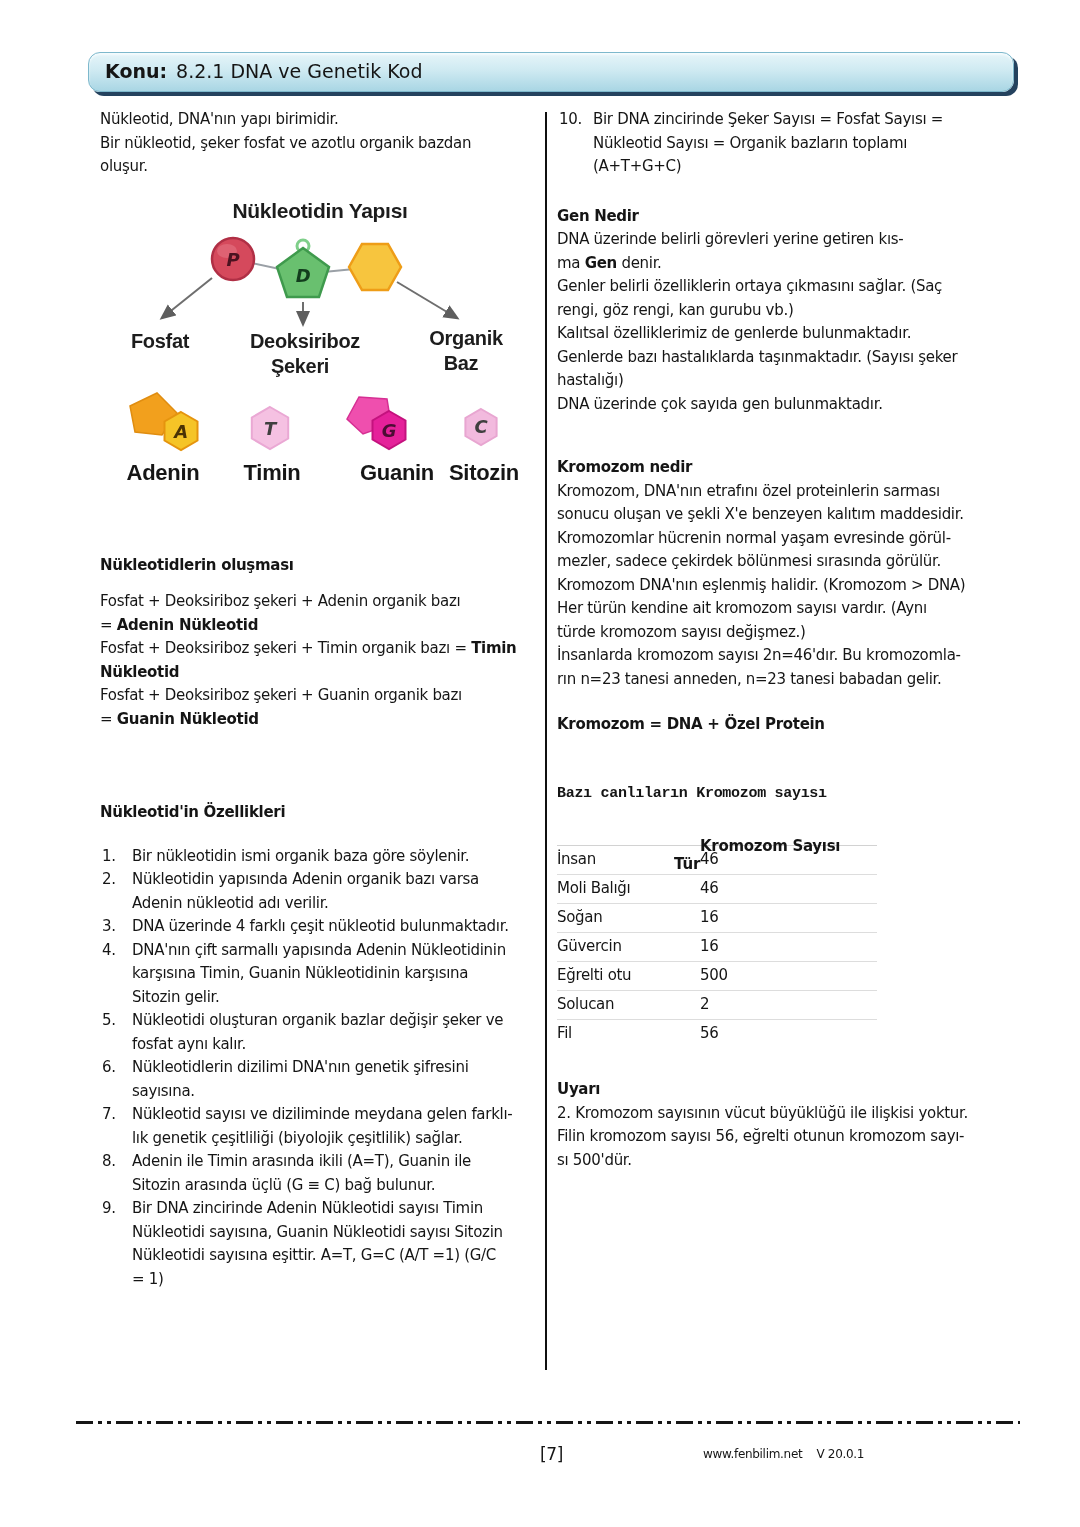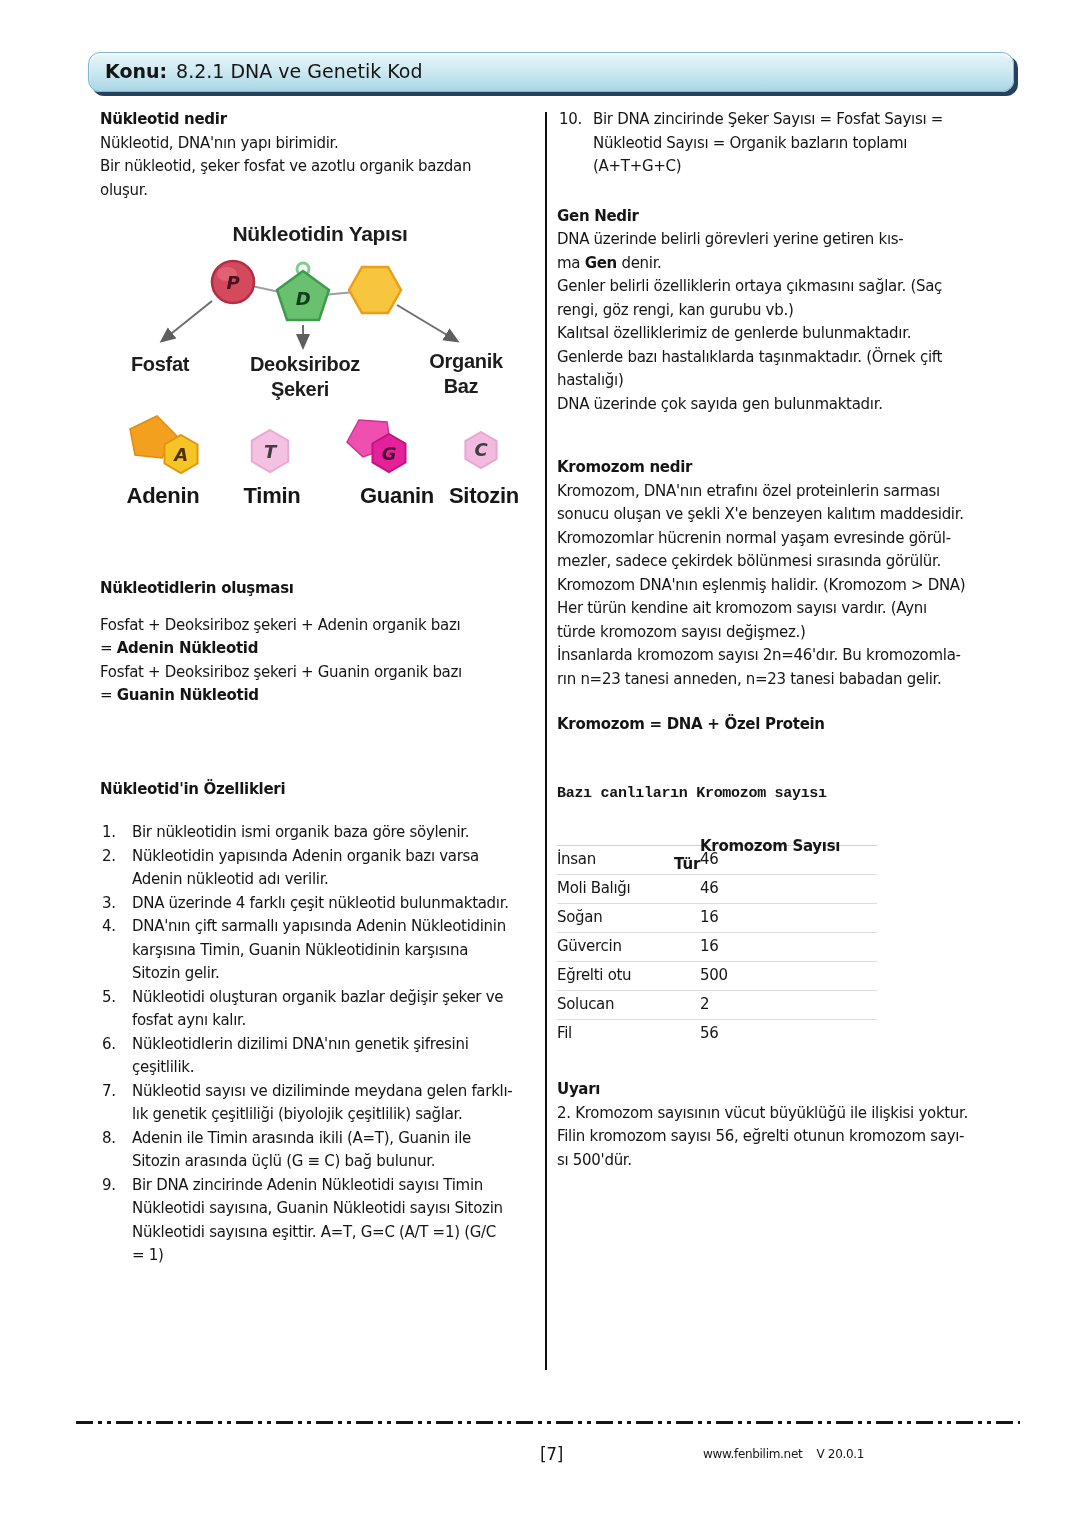--- a/index.html
+++ b/index.html
@@ -64,21 +64,20 @@
 
 <div class="topic-bar">
   <span class="topic-label">Konu:</span>
   <span>8.2.1 DNA ve Genetik Kod</span>
 </div>
 
 <div class="divider"></div>
 
 <div class="col col-left">
 
-  <div class="h">Nükleotid nedir</div>
   <div class="prewrap">Nükleotid, DNA'nın yapı birimidir.
 Bir nükleotid, şeker fosfat ve azotlu organik bazdan
 oluşur.</div>
 
   <svg class="diagram-svg" width="440" height="300" viewBox="0 0 440 300">
     <defs>
       <marker id="arrow" markerWidth="9" markerHeight="9" refX="6.5" refY="3.5" orient="auto">
         <path d="M0,0 L8,3.5 L0,7 z" fill="#5e5e5e"></path>
       </marker>
     </defs>
@@ -124,20 +123,22 @@
     <text x="63" y="288" text-anchor="middle" class="dLabelBig">Adenin</text>
     <text x="172" y="288" text-anchor="middle" class="dLabelBig">Timin</text>
     <text x="297" y="288" text-anchor="middle" class="dLabelBig">Guanin</text>
     <text x="384" y="288" text-anchor="middle" class="dLabelBig">Sitozin</text>
   </svg>
 
   <div class="h mt-formH">Nükleotidlerin oluşması</div>
   <div class="mt-form">
     <div class="prewrap"><span>Fosfat + Deoksiriboz şekeri + Adenin organik bazı
 = </span><b>Adenin Nükleotid</b></div>
+    <div class="prewrap"><span>Fosfat + Deoksiriboz şekeri + Timin organik bazı = </span><b>Timin
+Nükleotid</b></div>
     <div class="prewrap"><span>Fosfat + Deoksiriboz şekeri + Guanin organik bazı
 = </span><b>Guanin Nükleotid</b></div>
   </div>
 
   <div class="h mt-propH">Nükleotid'in Özellikleri</div>
   <div class="mt-prop">
     <div class="numitem">
         <div class="num">1.</div>
         <div class="prewrap">Bir nükleotidin ismi organik baza göre söylenir.</div>
       </div>
@@ -157,21 +158,21 @@
 Sitozin gelir.</div>
       </div>
     <div class="numitem">
         <div class="num">5.</div>
         <div class="prewrap">Nükleotidi oluşturan organik bazlar değişir şeker ve
 fosfat aynı kalır.</div>
       </div>
     <div class="numitem">
         <div class="num">6.</div>
         <div class="prewrap">Nükleotidlerin dizilimi DNA'nın genetik şifresini
-çeşitlilik.</div>
+sayısına.</div>
       </div>
     <div class="numitem">
         <div class="num">7.</div>
         <div class="prewrap">Nükleotid sayısı ve diziliminde meydana gelen farklı-
 lık genetik çeşitliliği (biyolojik çeşitlilik) sağlar.</div>
       </div>
     <div class="numitem">
         <div class="num">8.</div>
         <div class="prewrap">Adenin ile Timin arasında ikili (A=T), Guanin ile
 Sitozin arasında üçlü (G ≡ C) bağ bulunur.</div>
@@ -194,21 +195,21 @@
 Nükleotid Sayısı = Organik bazların toplamı
 (A+T+G+C)</div>
     </div>
 
   <div class="h mt-genH">Gen Nedir</div>
   <div class="prewrap"><span>DNA üzerinde belirli görevleri yerine getiren kıs-
 ma </span><b>Gen</b><span> denir.
 Genler belirli özelliklerin ortaya çıkmasını sağlar. (Saç
 rengi, göz rengi, kan gurubu vb.)
 Kalıtsal özelliklerimiz de genlerde bulunmaktadır.
-Genlerde bazı hastalıklarda taşınmaktadır. (Örnek çift
+Genlerde bazı hastalıklarda taşınmaktadır. (Sayısı şeker
 hastalığı)
 DNA üzerinde çok sayıda gen bulunmaktadır.</span></div>
 
   <div class="h mt-kromH">Kromozom nedir</div>
   <div class="prewrap">Kromozom, DNA'nın etrafını özel proteinlerin sarması
 sonucu oluşan ve şekli X'e benzeyen kalıtım maddesidir.
 Kromozomlar hücrenin normal yaşam evresinde görül-
 mezler, sadece çekirdek bölünmesi sırasında görülür.
 Kromozom DNA'nın eşlenmiş halidir. (Kromozom &gt; DNA)
 Her türün kendine ait kromozom sayısı vardır. (Aynı

